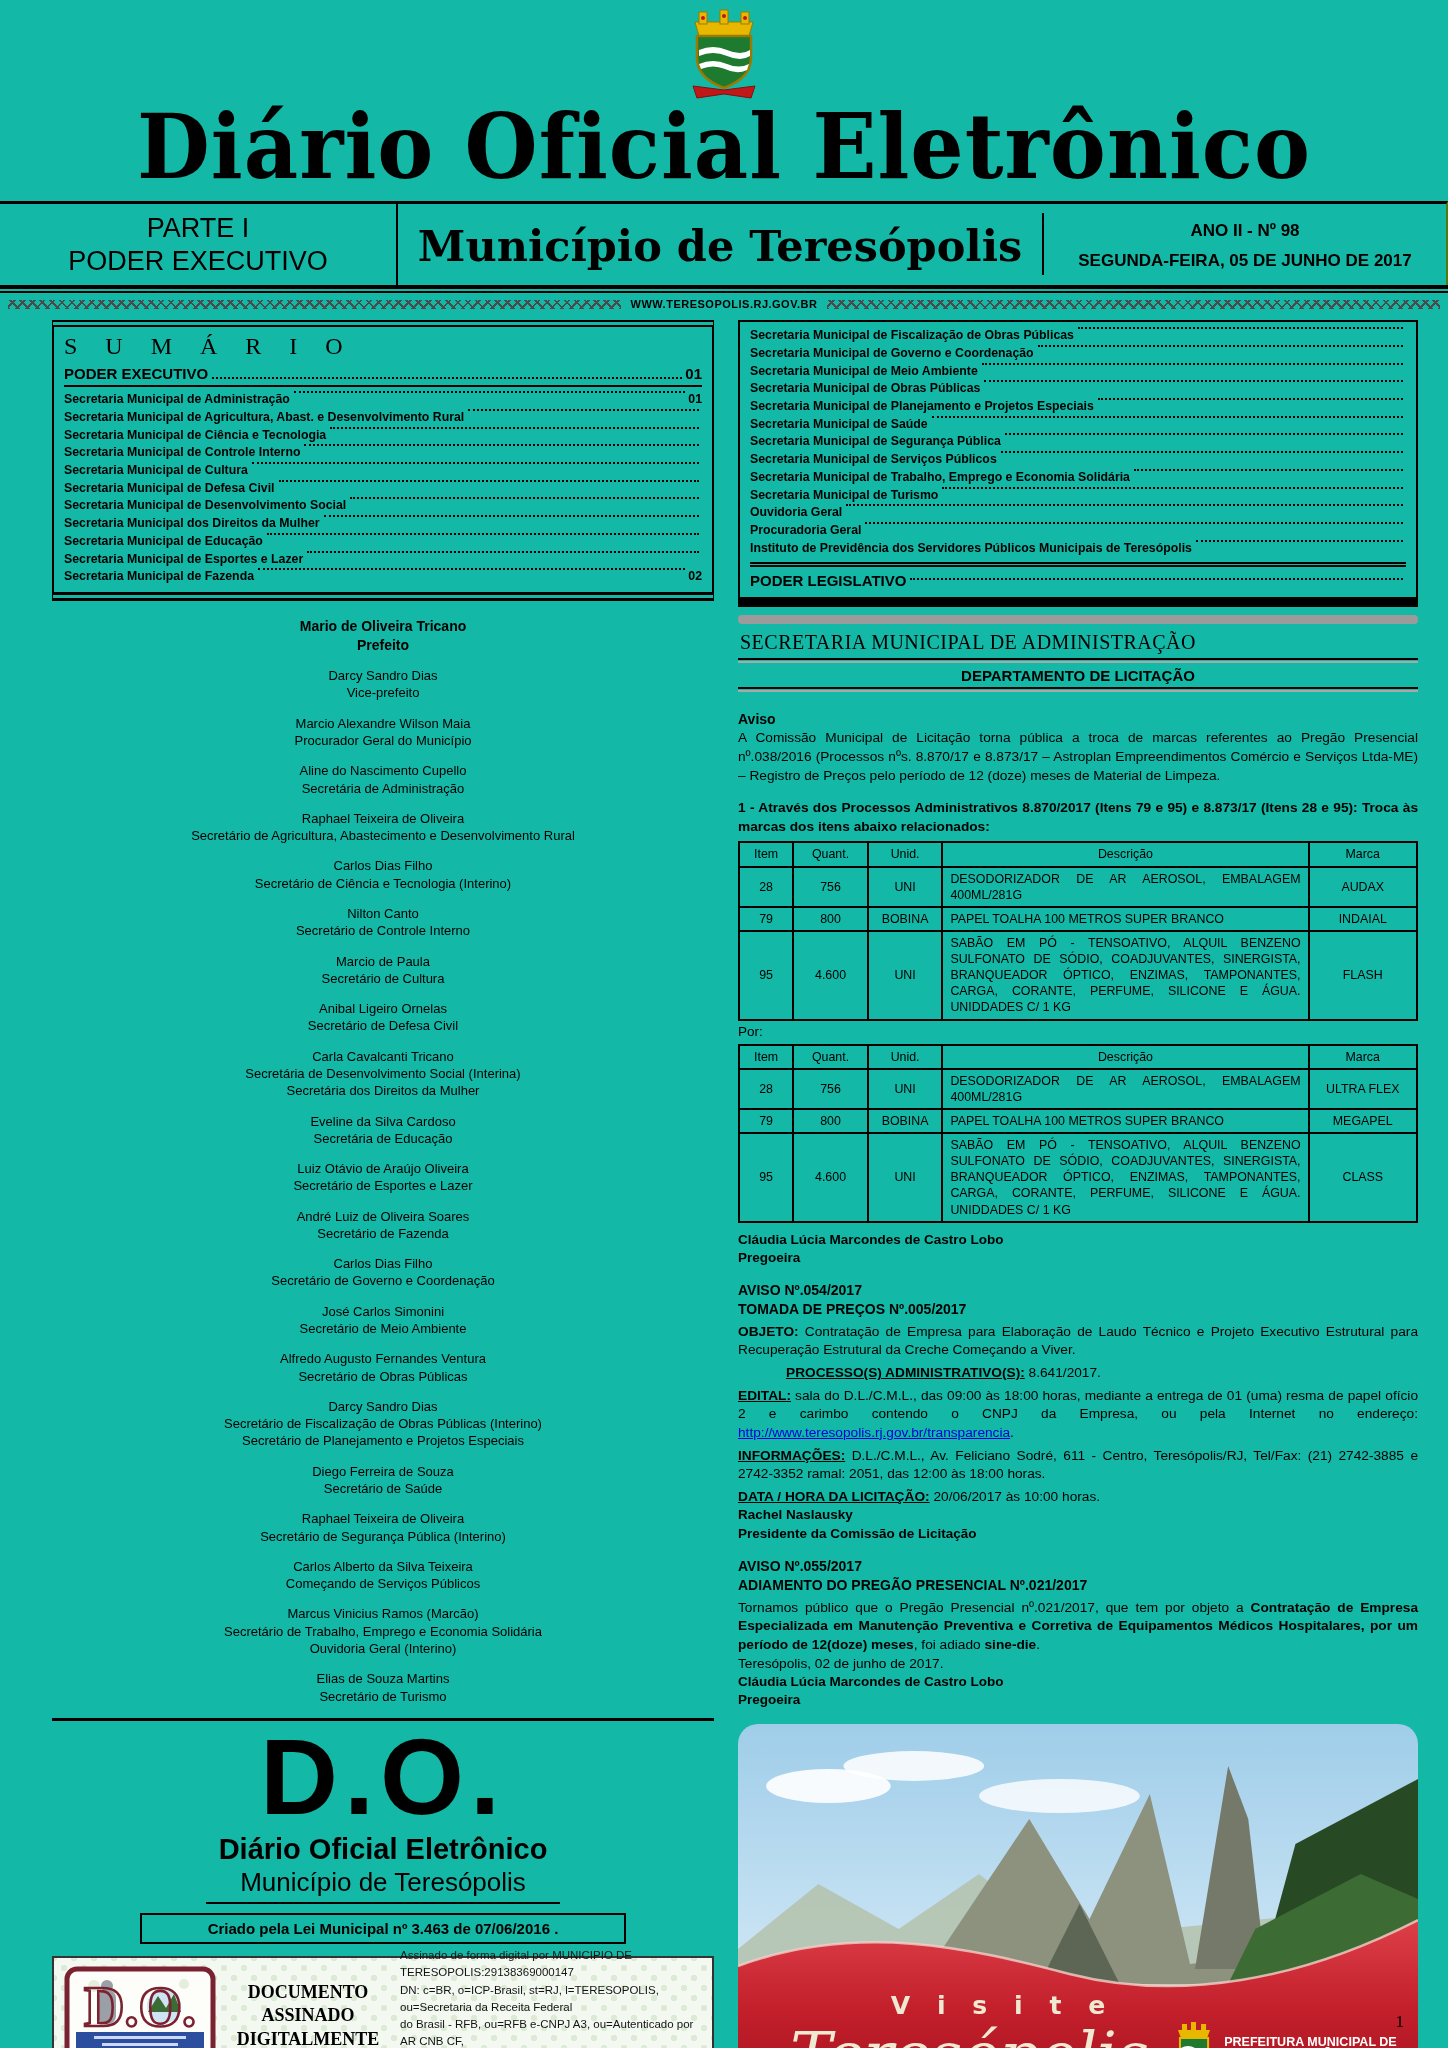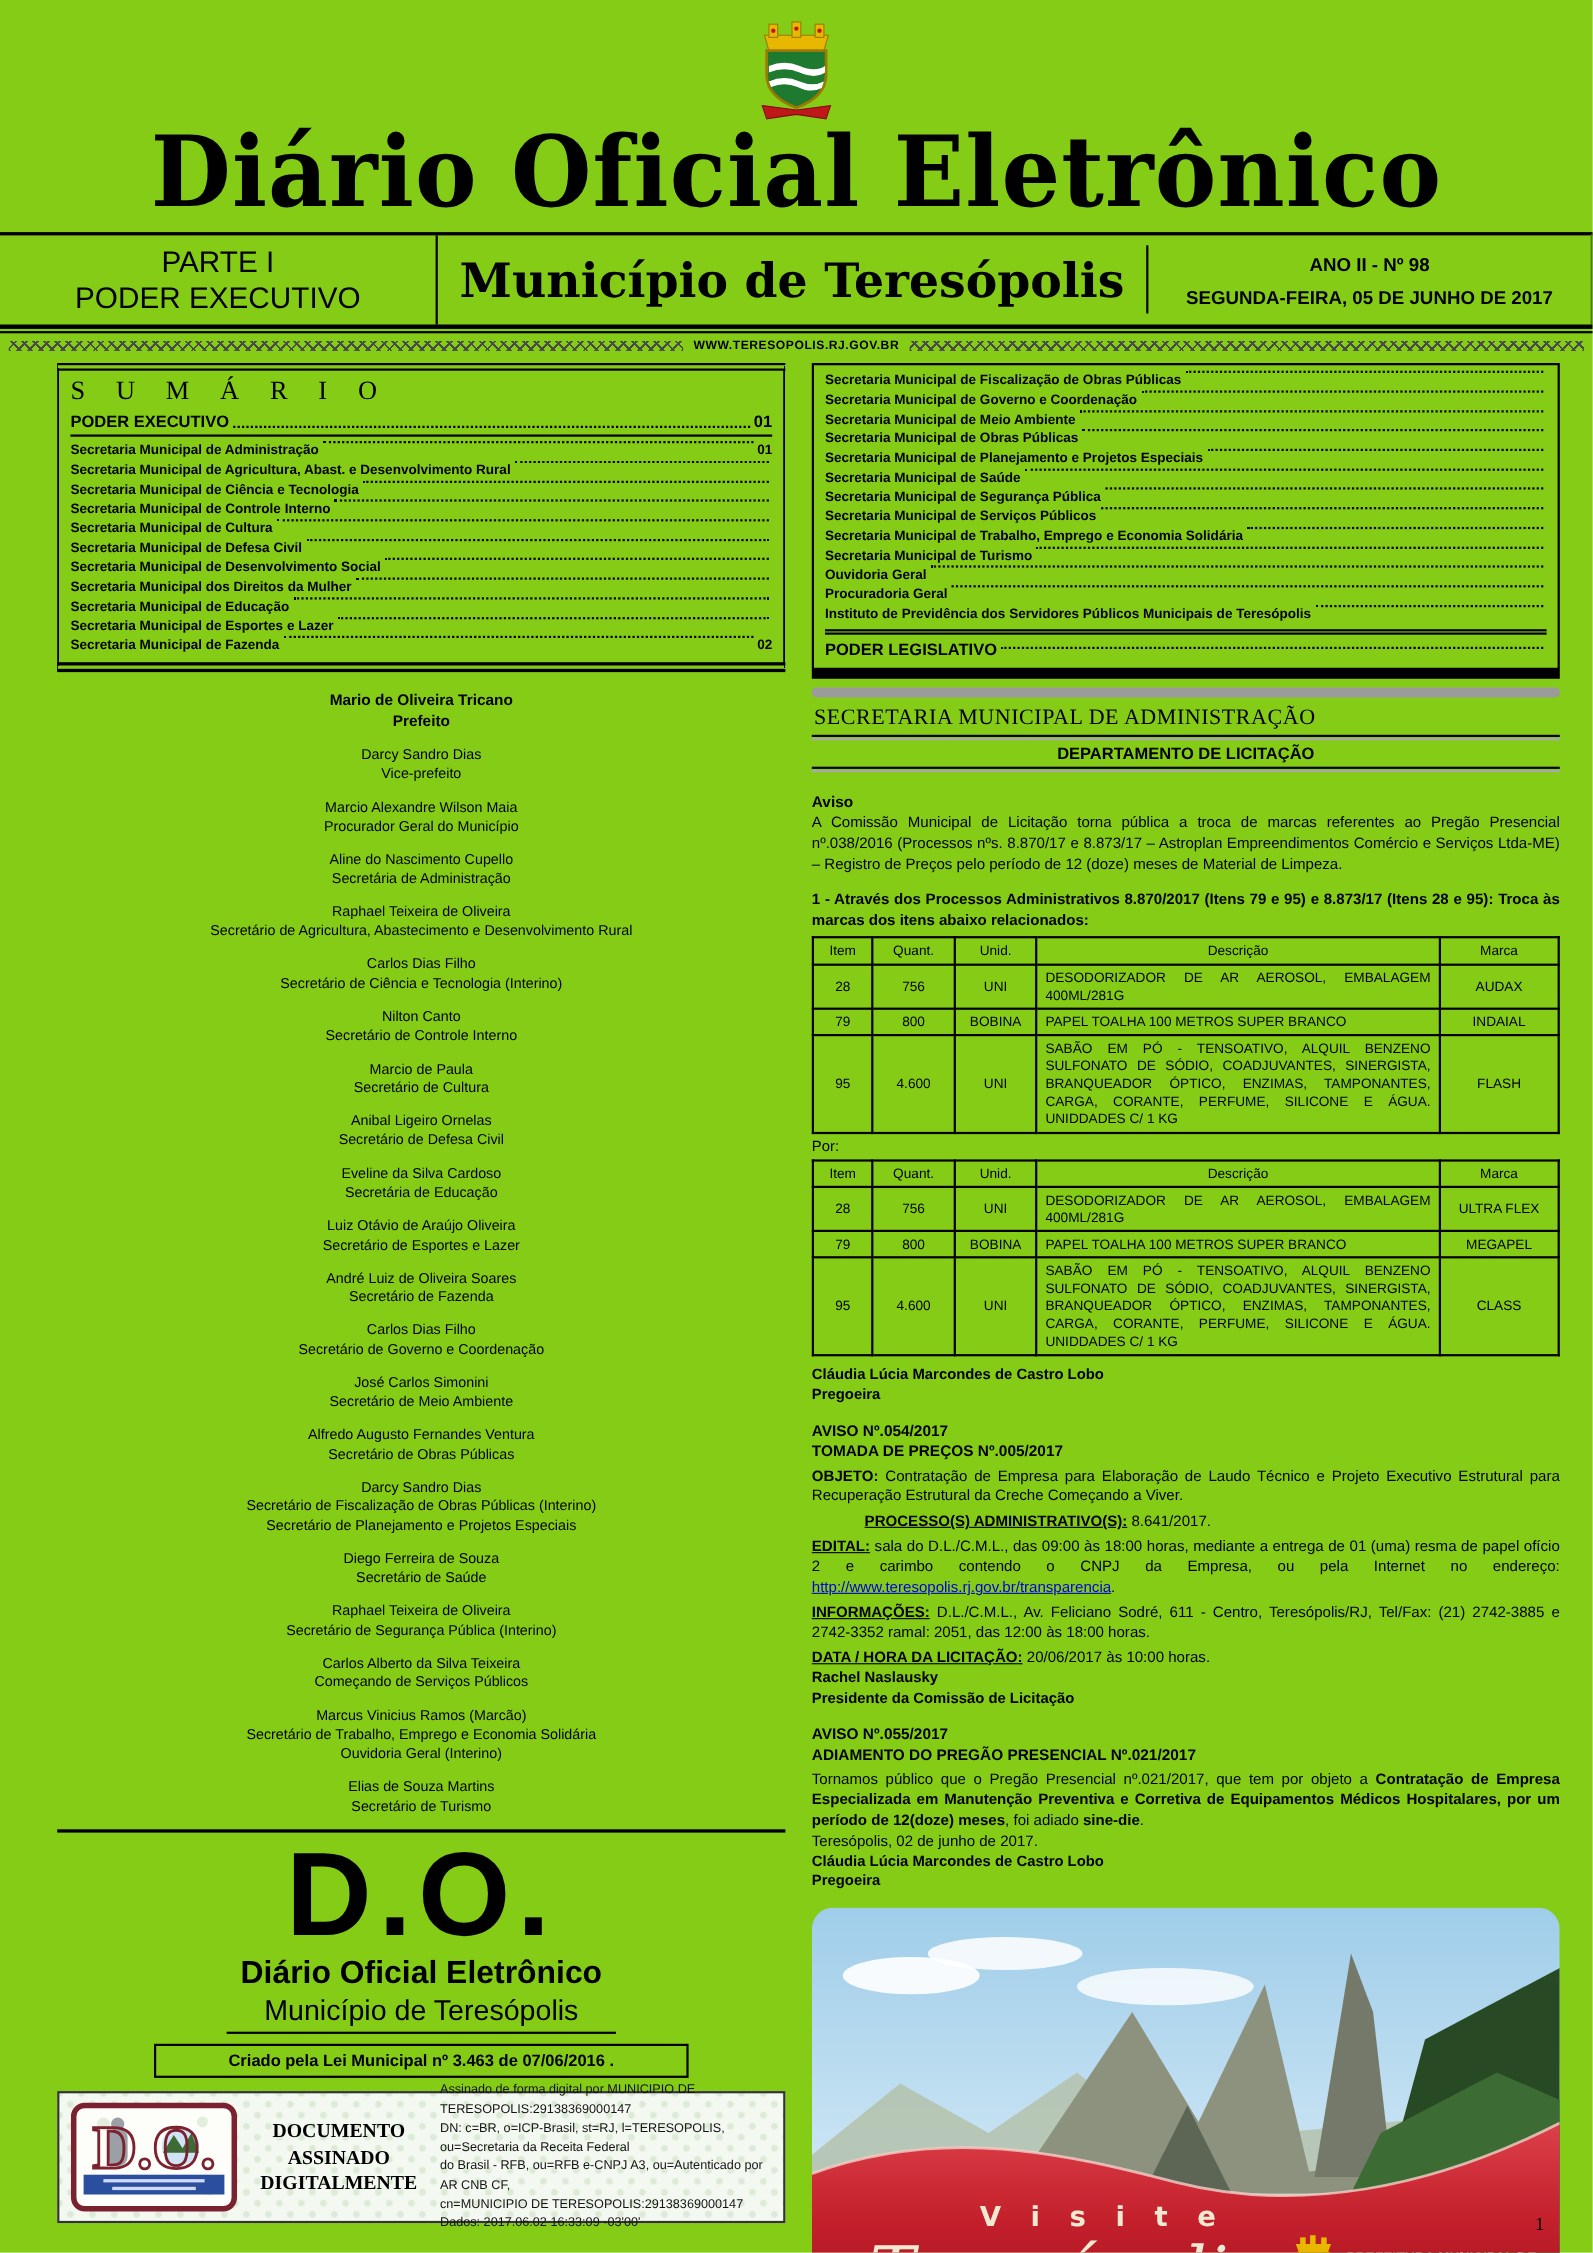--- a/index.html
+++ b/index.html
@@ -1,18 +1,18 @@
 <!DOCTYPE html>
 <html><head>
 <meta charset="utf-8">
 <style>
   * { margin:0; padding:0; box-sizing:border-box; }
   html,body { background:#fff; }
   body { width:1448px; height:2048px; font-family:"Liberation Sans", sans-serif; color:#000; }
-  .page { position:relative; width:1448px; height:2048px; overflow:hidden; padding-top:16px; background:#84cc16; }
+  .page { position:relative; width:1448px; height:2048px; overflow:hidden; padding-top:6px; background:#14b8a6; }
 
   
   .coat-wrap { display:flex; justify-content:center; height:96px; }
   .masthead-title { text-align:center; font-family:"DejaVu Serif", serif; font-weight:bold;
     font-size:84px; line-height:1.08; letter-spacing:1px; transform:scaleY(1.06); }
   .band { display:flex; border-top:3px solid #000; margin-top:8px; align-items:center; border-right:2px solid #4d7c0f; }
   .band-left { width:398px; text-align:center; font-size:27px; line-height:1.25; padding:8px 0 6px; border-right:2px solid #000; }
   .band-center { flex:1; text-align:center; font-family:"DejaVu Serif", serif; font-weight:bold; font-size:43px; padding:8px 0 4px; border-right:2px solid #000; }
   .band-right { width:402px; text-align:center; font-weight:bold; font-size:17px; padding:10px 4px 6px; }
   .band-right .edition { margin-bottom:10px; }
@@ -224,20 +224,25 @@
             <div>Nilton Canto</div>
             <div>Secretário de Controle Interno</div>
           </div>
           <div class="official">
             <div>Marcio de Paula</div>
             <div>Secretário de Cultura</div>
           </div>
           <div class="official">
             <div>Anibal Ligeiro Ornelas</div>
             <div>Secretário de Defesa Civil</div>
+          </div>
+          <div class="official">
+            <div>Carla Cavalcanti Tricano</div>
+            <div>Secretária de Desenvolvimento Social (Interina)</div>
+            <div>Secretária dos Direitos da Mulher</div>
           </div>
           <div class="official">
             <div>Eveline da Silva Cardoso</div>
             <div>Secretária de Educação</div>
           </div>
           <div class="official">
             <div>Luiz Otávio de Araújo Oliveira</div>
             <div>Secretário de Esportes e Lazer</div>
           </div>
           <div class="official">

